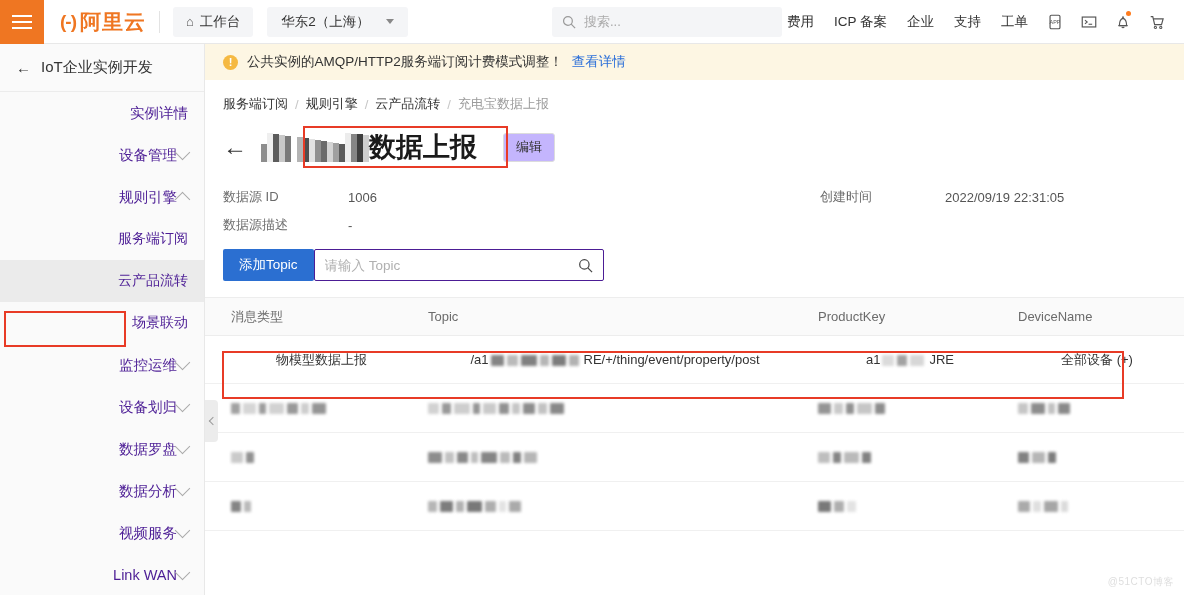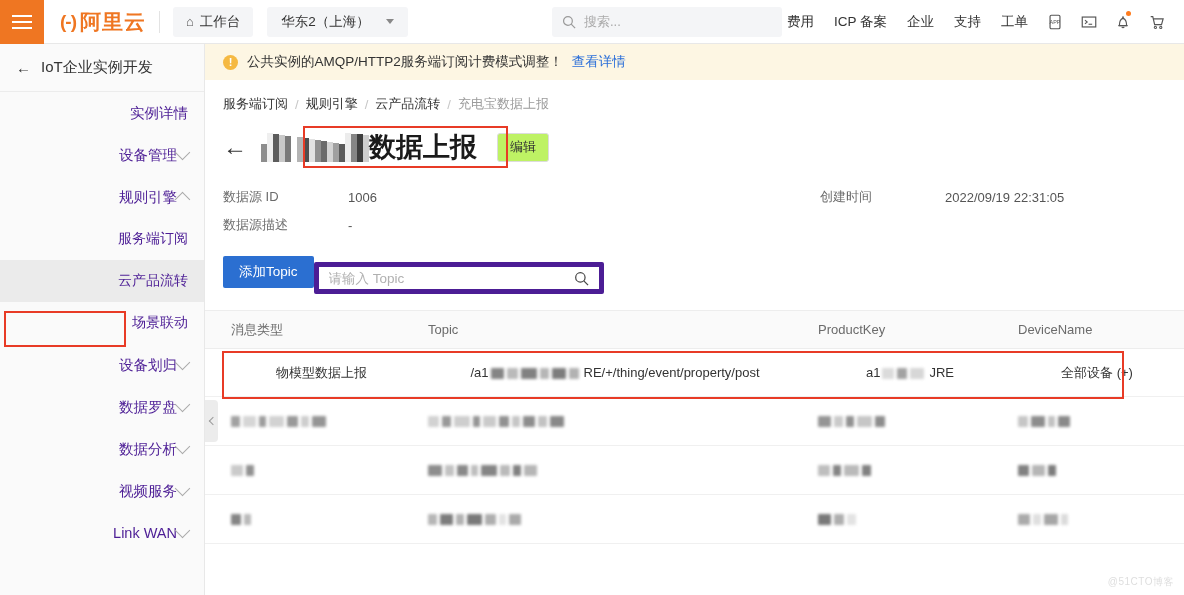--- a/index.html
+++ b/index.html
@@ -130,45 +130,44 @@
     display: flex; align-items: center; gap: 14px;
     padding: 16px 18px 0 18px; position: relative;
   }
   .back-arrow { font-size: 24px; color: #333; cursor: pointer; line-height: 1; }
   .title-wrap { position: relative; display: flex; align-items: center; }
   .ttl { font-size: 27px; font-weight: 700; color: #1a1a1a; letter-spacing: 0; }
   .mosaic { display: inline-flex; height: 30px; align-items: flex-end; }
   .mosaic i { display: inline-block; width: 6px; height: 100%; }
   .edit-btn {
     height: 29px; padding: 0 12px; border: 1px solid #dcdcdc;
-    background: #bef264; border-radius: 3px; font-size: 13px; color: #333;
-    cursor: pointer; margin-left: 6px;
+    background: #c4b5fd; border-radius: 3px; font-size: 13px; color: #333;
+    cursor: pointer; margin-left: 12px;
     font-family: "Liberation Sans", sans-serif;
   }
 
   .meta {
     padding: 18px 18px 0 18px; font-size: 13px; color: #666;
     position: relative; height: 62px;
   }
   .meta-row { display: flex; align-items: center; height: 28px; }
   .meta-lbl { width: 125px; color: #6b6b6b; }
   .meta-val { color: #555; }
   .meta-right { position: absolute; left: 615px; top: 18px; }
 
   .toolbar { display: flex; align-items: center; padding: 22px 18px 0 18px; }
   .btn-primary {
     height: 32px; padding: 0 16px; background: #2b6fd1; color: #fff;
     border: none; border-radius: 2px; font-size: 13.5px; cursor: pointer;
     font-family: "Liberation Sans", sans-serif;
   }
   .search-box {
-    width: 290px; height: 32px; border: 5px solid #4c1d95; border-radius: 2px;
+    width: 290px; height: 32px; border: 1px solid #4c1d95; border-radius: 2px;
     display: flex; align-items: center; padding: 0 10px; background: #fff;
     cursor: text;
-    margin-top: 13px;
   }
   .search-box input {
     border: none; outline: none; flex: 1; font-size: 13.5px; color: #333;
     background: transparent; font-family: "Liberation Sans", sans-serif;
   }
   .search-box input::placeholder { color: #b0b0b0; }
 
   table.grid { width: 100%; border-collapse: collapse; margin-top: 16px; }
   table.grid th {
     text-align: left; font-weight: normal; font-size: 13px; color: #6b6b6b;
@@ -290,20 +289,24 @@
         <span class="chev up"></span>
       </div>
       <div class="sb-item sub">
         <span>服务端订阅</span>
       </div>
       <div class="sb-item sub active">
         <span>云产品流转</span>
       </div>
       <div class="sb-item sub">
         <span>场景联动</span>
+      </div>
+      <div class="sb-item">
+        <span>监控运维</span>
+        <span class="chev"></span>
       </div>
       <div class="sb-item">
         <span>设备划归</span>
         <span class="chev"></span>
       </div>
       <div class="sb-item">
         <span>数据罗盘</span>
         <span class="chev"></span>
       </div>
       <div class="sb-item">

